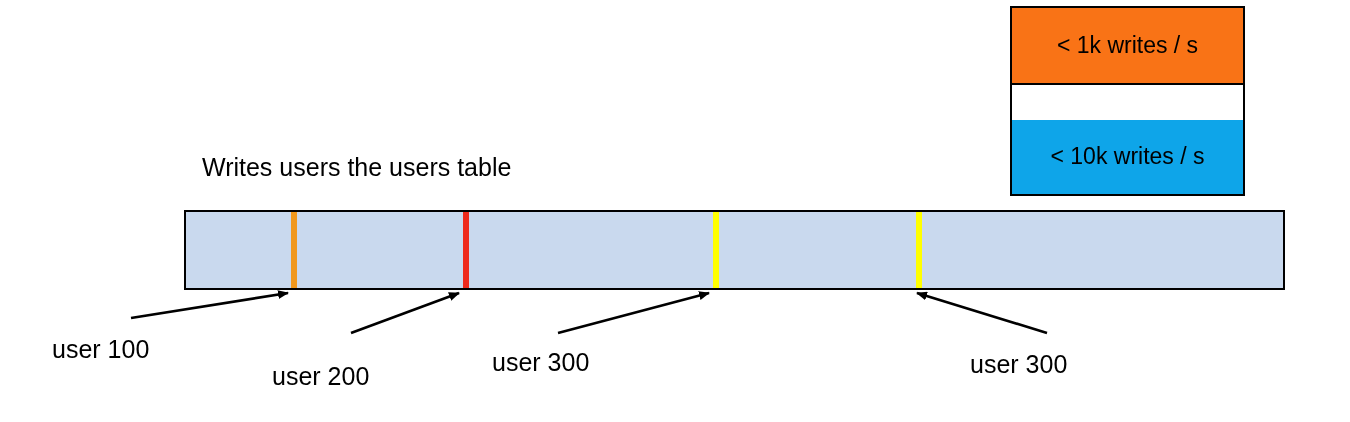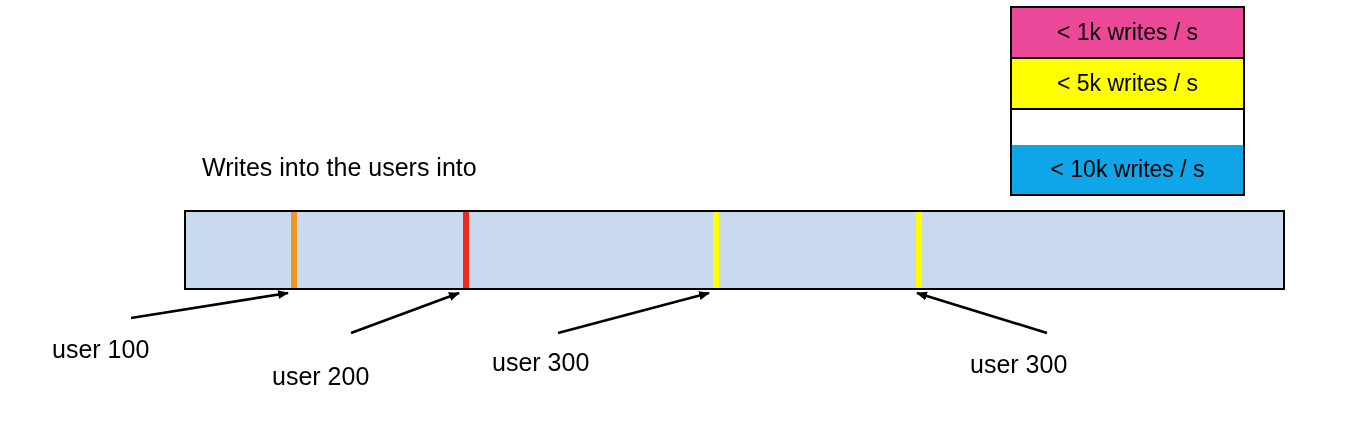--- a/index.html
+++ b/index.html
@@ -94,32 +94,29 @@
   }
   #label-user-100 { left: 52px;  top: 337px; }
   #label-user-200 { left: 272px; top: 364px; }
   #label-user-300 { left: 492px; top: 350px; }
   #label-user-400 { left: 970px; top: 352px; }
 </style>
 </head>
 <body>
 
 <div id="legend">
-  <div class="legend-row" style="background: #ec4899;">
+  <div class="legend-row" style="background: #f97316;">
     <span class="legend-label">&lt; 1k writes / s</span>
-  </div>
-  <div class="legend-row" style="background: rgb(255, 255, 0);">
-    <span class="legend-label">&lt; 5k writes / s</span>
   </div>
   <div class="legend-row" style="background: #0ea5e9; margin-top: 35px;">
     <span class="legend-label">&lt; 10k writes / s</span>
   </div>
 </div>
 
-<div id="chart-title">Writes into the users into</div>
+<div id="chart-title">Writes users the users table</div>
 
 <div id="table-bar" style="background: rgb(201, 217, 238); border-color: rgb(0, 0, 0);">
   <div class="bar-marker" style="left: 105px; background: rgb(240, 152, 30);"></div>
   <div class="bar-marker" style="left: 277px; background: rgb(238, 42, 28);"></div>
   <div class="bar-marker" style="left: 527px; background: rgb(255, 255, 0);"></div>
   <div class="bar-marker" style="left: 730px; background: rgb(255, 255, 0);"></div>
 </div>
 
 <svg id="arrow-layer" viewBox="0 0 1350 422" width="1350" height="422" xmlns="http://www.w3.org/2000/svg">
   <defs>

